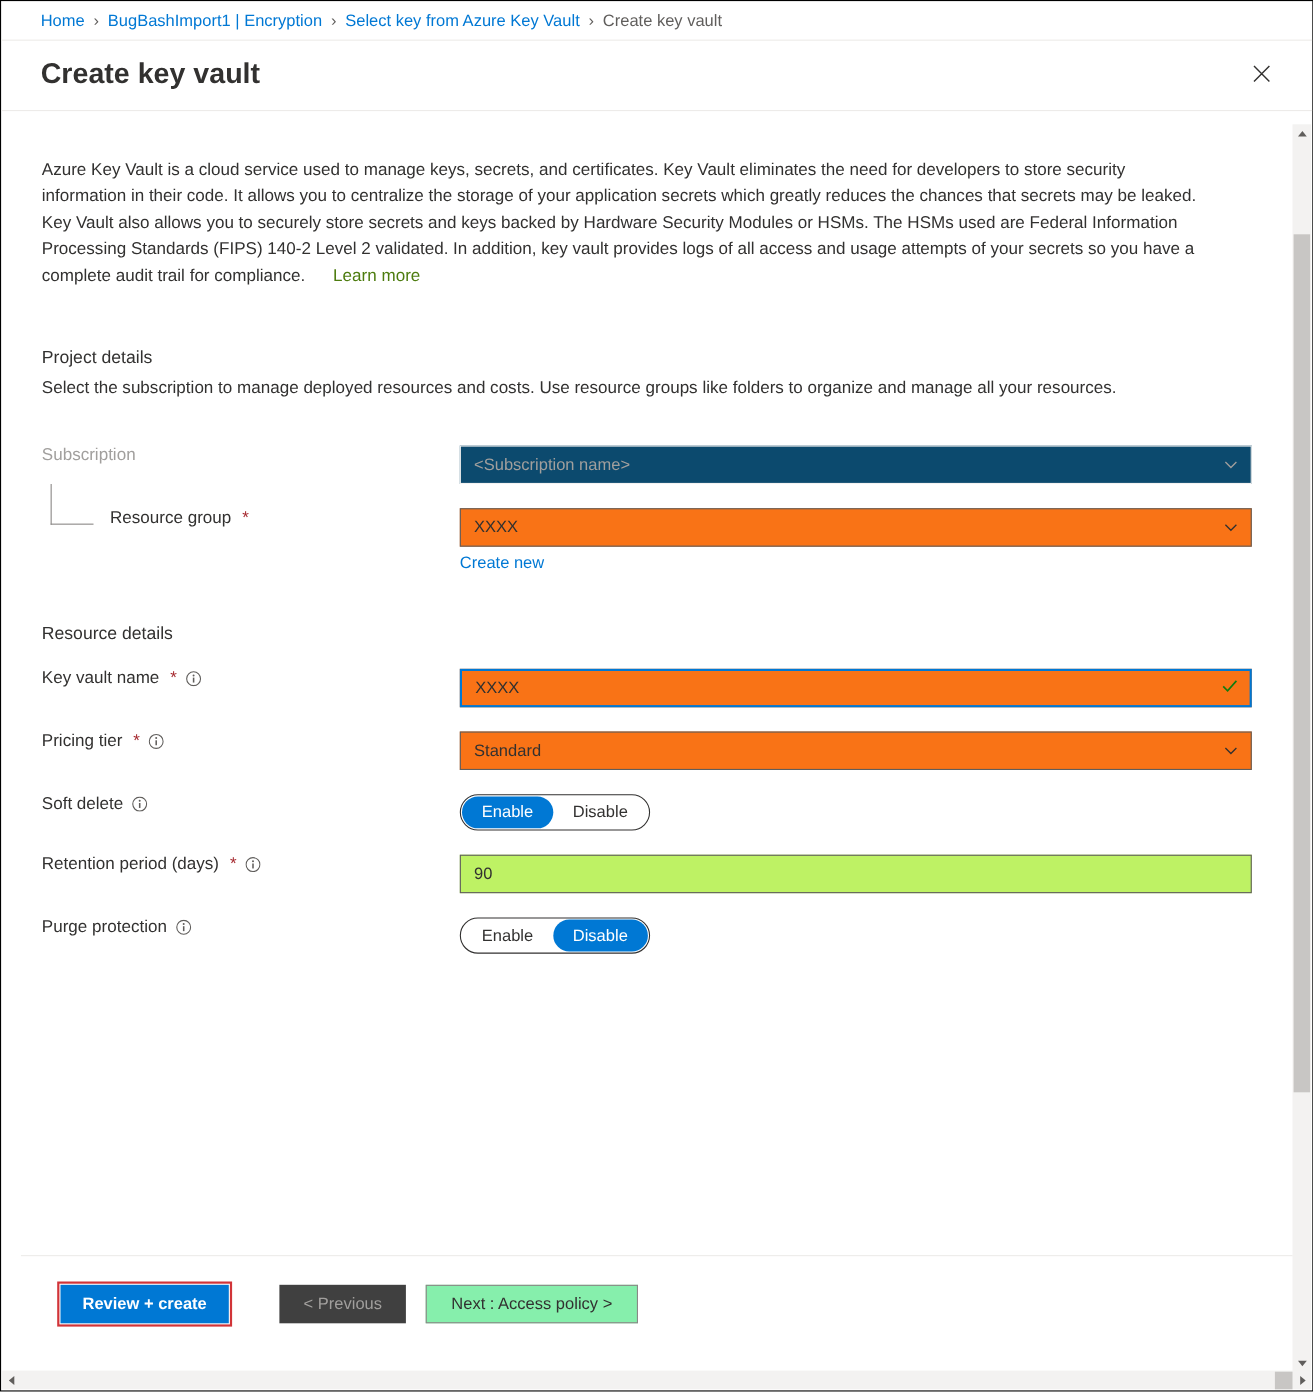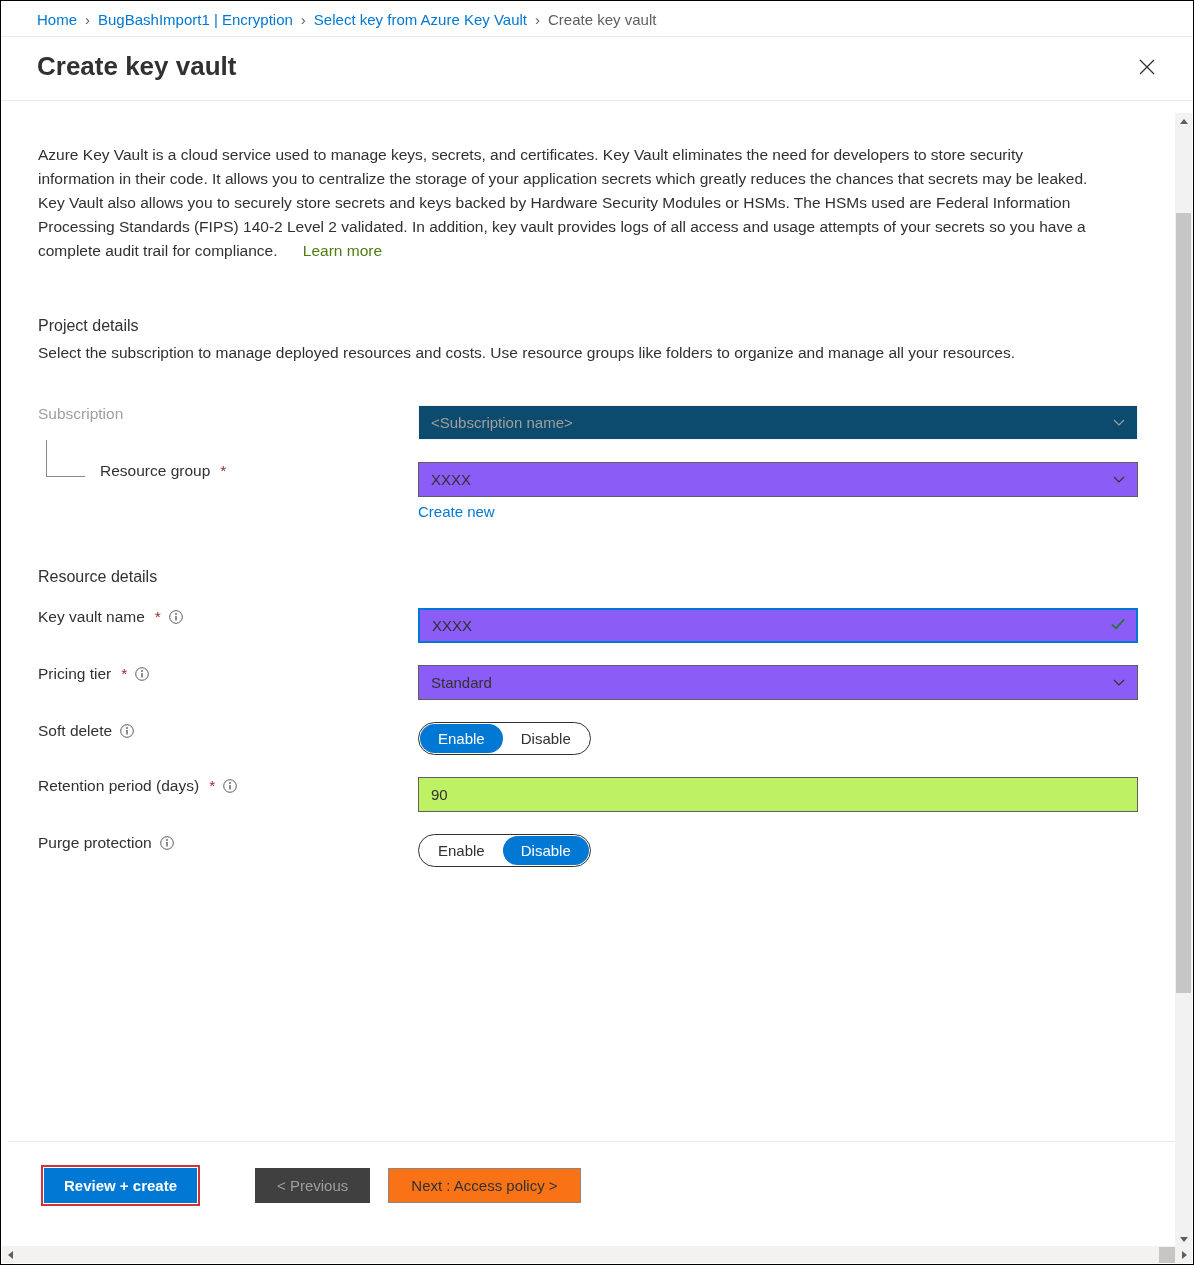--- a/index.html
+++ b/index.html
@@ -113,21 +113,21 @@
     }
 
     .control-col {
       width: 720px;
     }
 
     .select-box, .input-box {
       width: 720px;
       height: 35px;
       border: 1px solid #605e5c;
-      background: #8b5cf6;
+      background: #f97316;
       padding: 0 12px;
       font-size: 15px;
       display: flex;
       align-items: center;
       justify-content: space-between;
       cursor: pointer;
     }
     .select-box.disabled, .input-disabled {
       background: #0c4a6e;
       border: 1px solid #f3f2f1;
@@ -184,28 +184,28 @@
       border: 1px solid #605e5c;
       background: #bef264;
       padding: 0 12px;
       font-size: 15px;
       display: flex;
       align-items: center;
     }
 
     .footer-bar {
       position: absolute;
-      left: 7px;
+      left: 18px;
       right: 18px;
       bottom: 37px;
       border-top: 1px solid #edebe9;
       padding: 26px 36px 24px;
       display: flex;
       align-items: center;
-      gap: 58px;
+      gap: 46px;
     }
     .btn-primary {
       background: #0078d4;
       color: #fff;
       border: none;
       height: 35px;
       padding: 0 20px;
       font-size: 15px;
       font-weight: 600;
       cursor: pointer;
@@ -215,21 +215,21 @@
     .btn-prev {
       background: #404040;
       color: #a19f9d;
       border: none;
       height: 35px;
       padding: 0 22px;
       font-size: 15px;
       cursor: default;
     }
     .btn-next {
-      background: #f97316;
+      background: #86efac;
       color: #323130;
       border: 1px solid #8a8886;
       height: 35px;
       padding: 0 22px;
       font-size: 15px;
       cursor: pointer;
     }
     .secondary-group { display: flex; gap: 18px; }
 
     .h-scrollbar {

